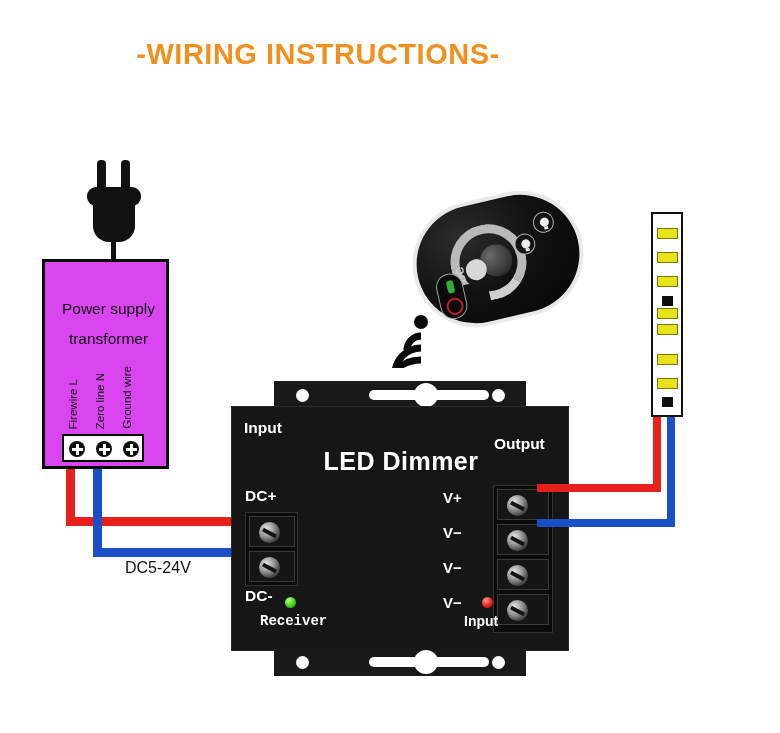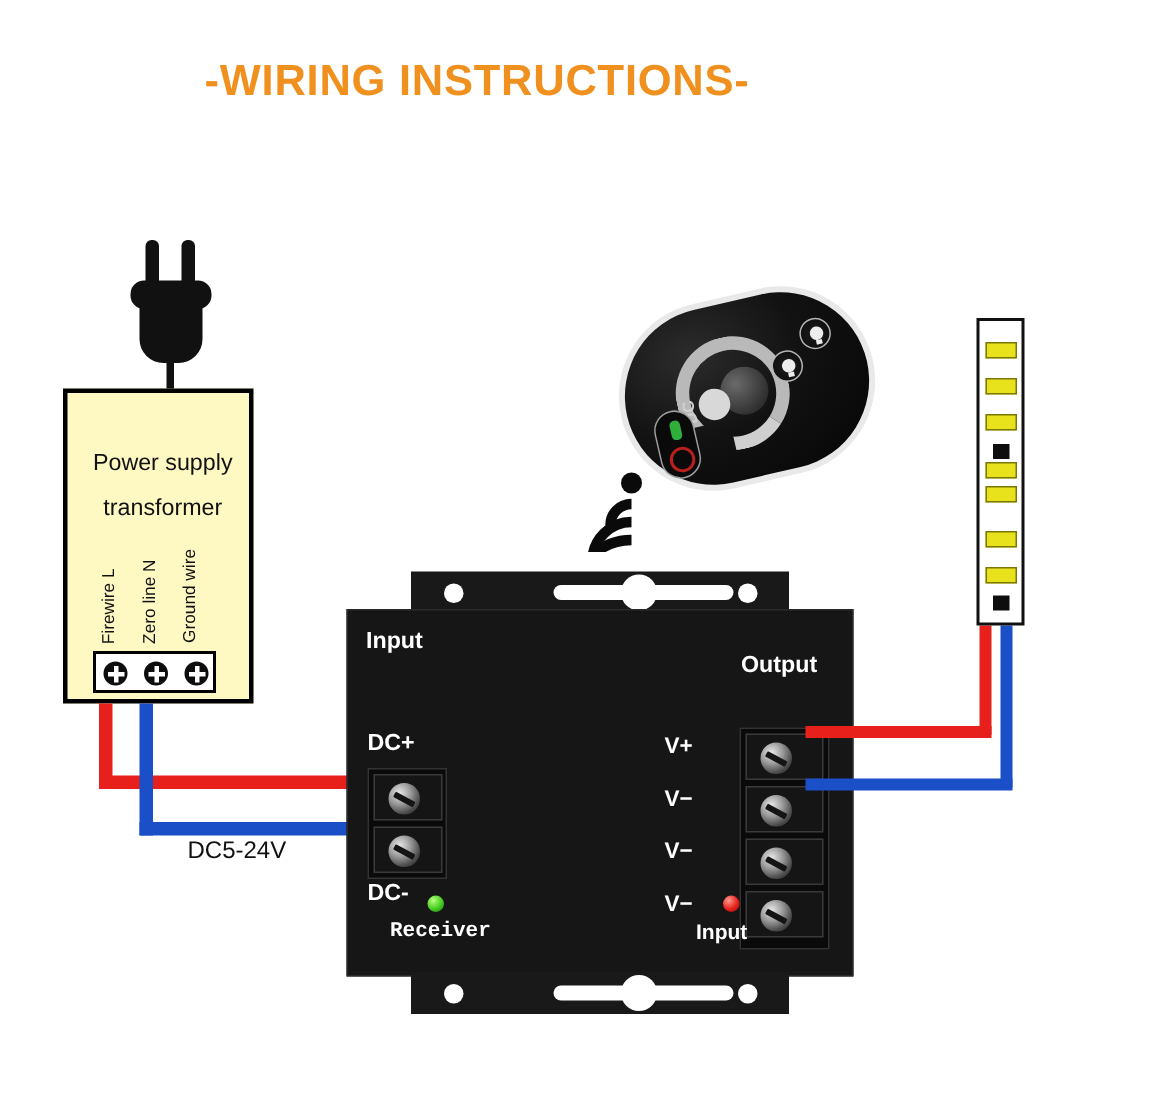--- a/index.html
+++ b/index.html
@@ -48,21 +48,21 @@
   }
   #plug-cord {
     position: absolute; left: 39px; top: 78px;
     width: 5px; height: 30px; background: #111;
   }
 
   
   #psu {
     position: absolute; left: 42px; top: 259px;
     width: 127px; height: 210px;
-    border: 3px solid #000; background: #fef9c3;
+    border: 3px solid #000; background: #d946ef;
   }
   .psu-line {
     position: absolute; width: 127px; text-align: center;
     font-size: 15.5px; color: #111; left: 0;
   }
   #psu-line1 { top: 38px; }
   #psu-line2 { top: 68px; }
   .psu-vlabel {
     position: absolute;
     font-size: 11.5px; color: #111;
@@ -333,20 +333,21 @@
       <div class="flange-hole" style="left:22px;"></div>
       <div class="flange-slot"></div>
       <div class="flange-slot-dot"></div>
       <div class="flange-hole" style="left:218px;"></div>
     </div>
 
     <div id="dim-body">
 
       <div class="dim-text" id="dim-input">Input</div>
       <div class="dim-text" id="dim-output">Output</div>
+      <div class="dim-text" id="dim-brand">LED Dimmer</div>
 
       <div class="dim-text" id="dim-dcplus">DC+</div>
       <div class="dim-text" id="dim-dcminus">DC-</div>
 
 
       <div class="dim-vlabel" id="dim-v1">V+</div>
       <div class="dim-vlabel" id="dim-v2">V−</div>
       <div class="dim-vlabel" id="dim-v3">V−</div>
       <div class="dim-vlabel" id="dim-v4">V−</div>
 

